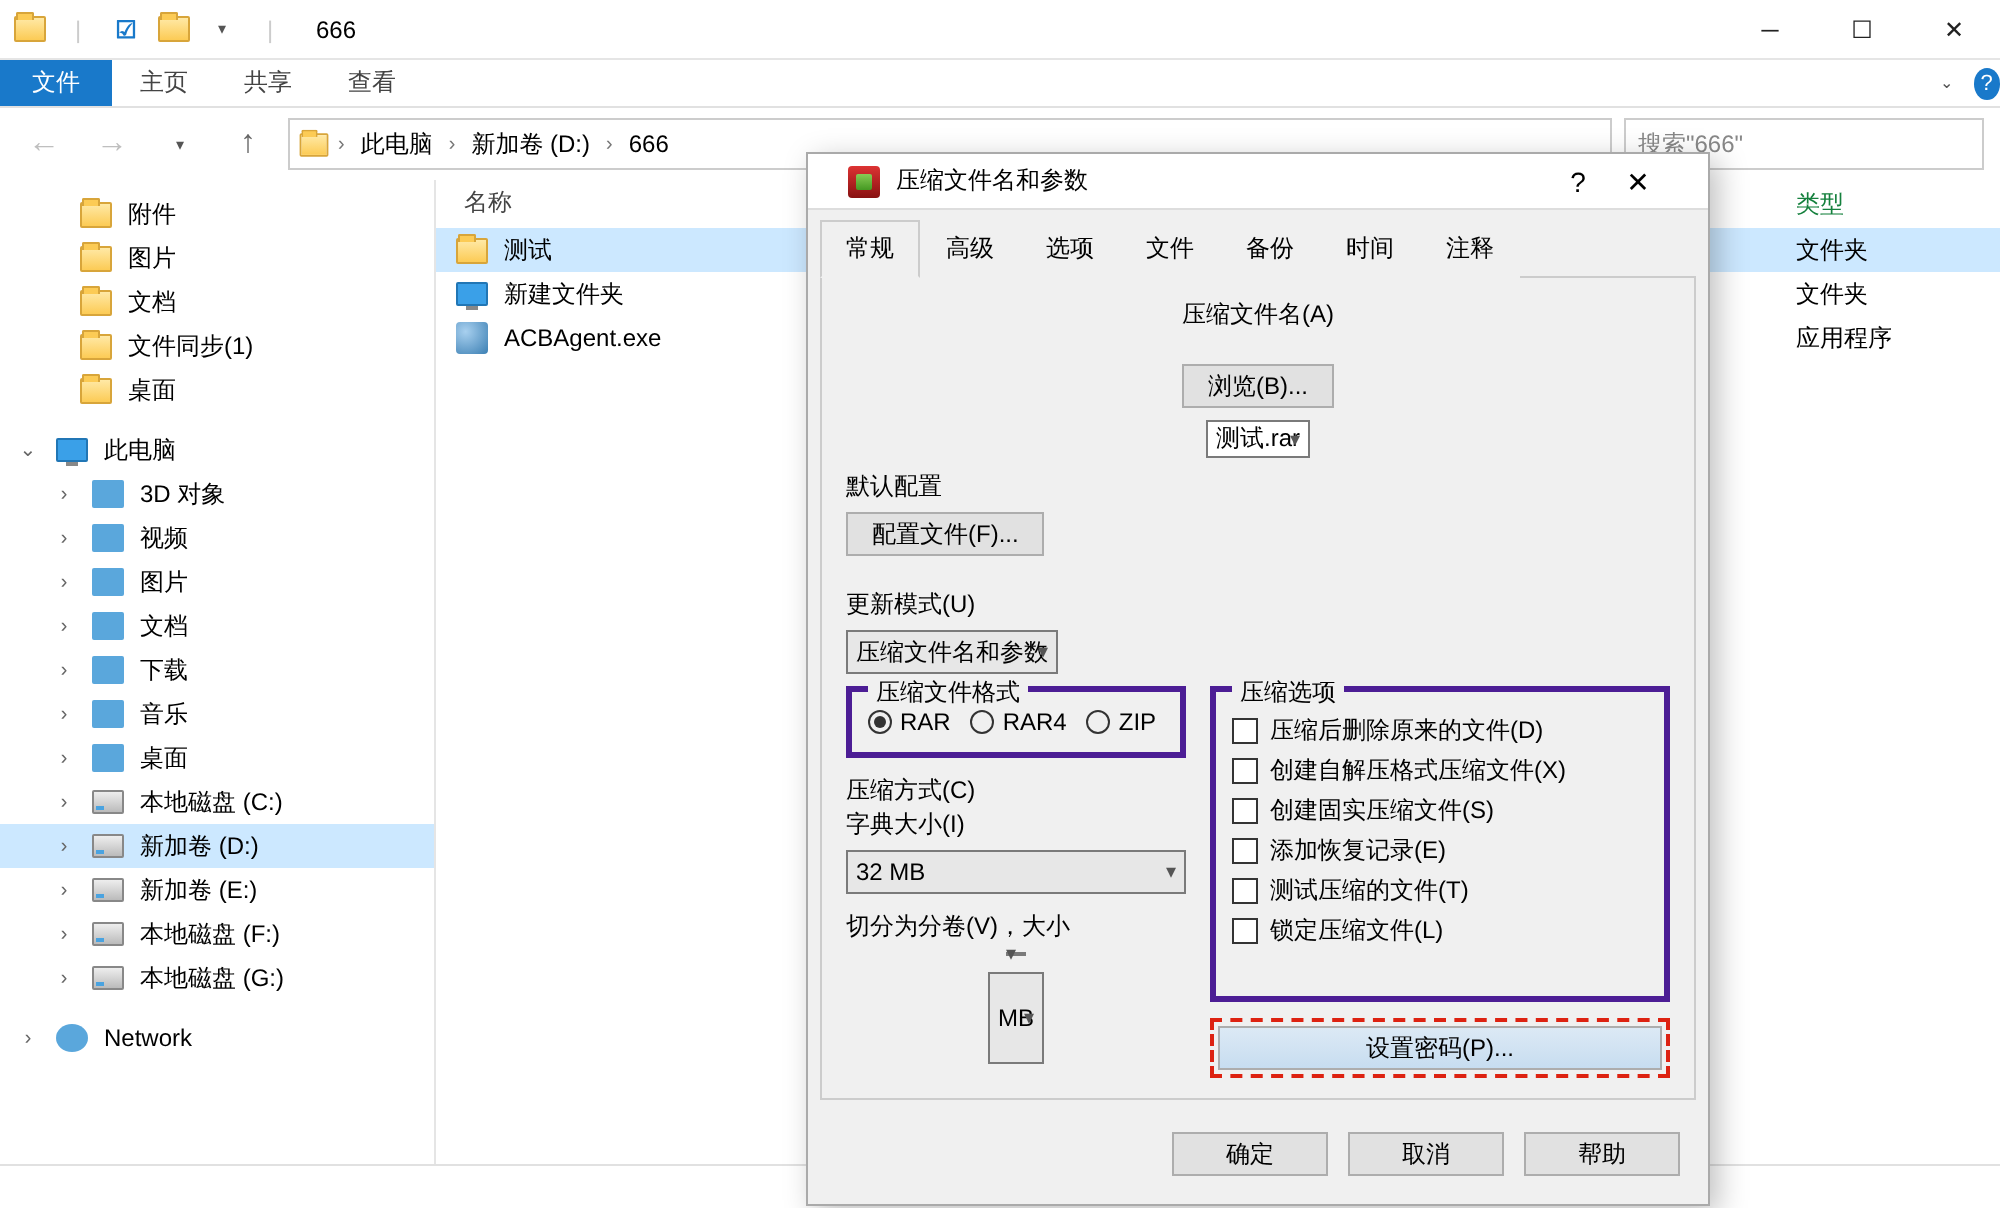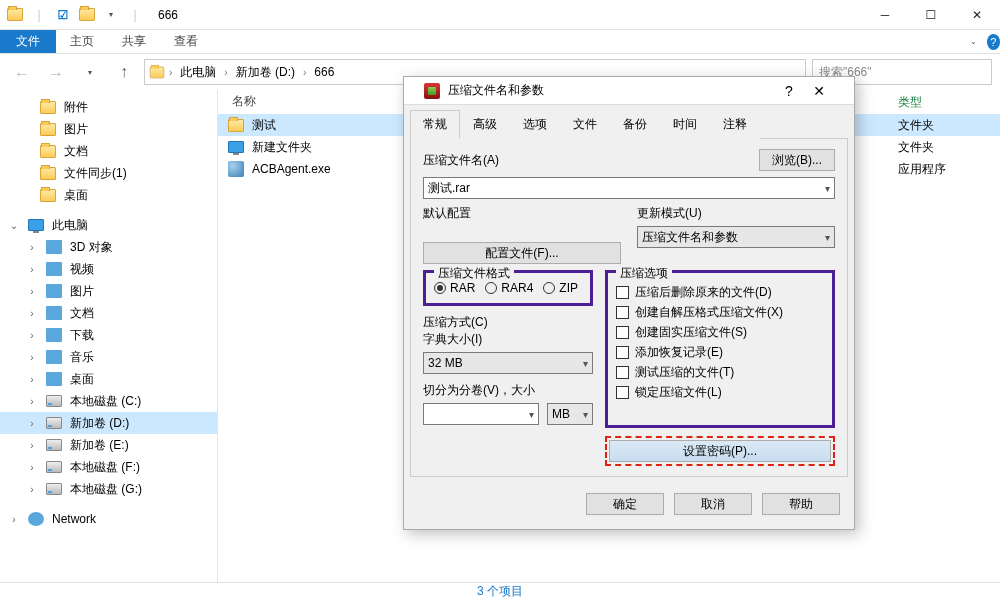--- a/index.html
+++ b/index.html
@@ -74,21 +74,21 @@
 .dlg-title .ic::after{content:'';width:8px;height:8px;background:linear-gradient(#8c5,#492);border-radius:1px;}
 .dlg-title .t{flex:1;}
 .dlg-title .hbtn{width:30px;text-align:center;font-size:14px;}
 
 .tabs { display:flex; background:#f0f0f0; padding:4px 6px 0 6px; gap:0;}
 .tabs .tabp{padding:5px 12px; border:1px solid #ccc; border-bottom:none; background:#f0f0f0; position:relative; top:1px;}
 .tabs .tabp.active{background:#f0f0f0; border-bottom:1px solid #f0f0f0; z-index:2;}
 .tabs .tabp:not(.active){background:#f0f0f0; border-color:transparent;}
 .tab-body{border:1px solid #ccc; margin:0 6px 6px 6px; padding:10px 12px; background:#f0f0f0;}
 
-.row{display:flex; align-items:center; gap:8px; margin-bottom:6px;}
+.row{display:flex; align-items:center; gap:8px; margin-bottom:6px;flex-direction:column;}
 .lbl{color:#000;}
 .btn{height:22px; border:1px solid #adadad; background:#e1e1e1; padding:0 12px; display:flex; align-items:center; justify-content:center;}
 .btn.wide{flex:1;}
 .combo{height:22px; border:1px solid #7a7a7a; background:#fff; flex:1; display:flex; align-items:center; padding:0 4px; position:relative;}
 .combo::after{content:'▾'; position:absolute; right:4px; color:#555; font-size:10px;}
 .combo.grey{background:#e7e7e7;}
 
 .twocol{display:flex; gap:12px;}
 .leftcol{flex:0 0 170px;}
 .rightcol{flex:1;}
@@ -331,21 +331,21 @@
       <div class="btn">浏览(B)...</div>
     </div>
     <div class="row">
       <div class="combo">
           <span>测试.rar</span>
         </div>
     </div>
     <div class="row" style="gap:16px;align-items:flex-start">
       <div style="flex:1">
         <div class="lbl">默认配置</div>
-        <div class="btn wide" style="margin-top:20px">配置文件(F)...</div>
+        <div class="btn wide" style="margin-top:4px">配置文件(F)...</div>
       </div>
       <div style="flex:1">
         <div class="lbl">更新模式(U)</div>
         <div class="combo grey" style="margin-top:4px">
             <span>压缩文件名和参数</span>
           </div>
       </div>
     </div>
 
     <div class="twocol" style="margin-top:6px">

